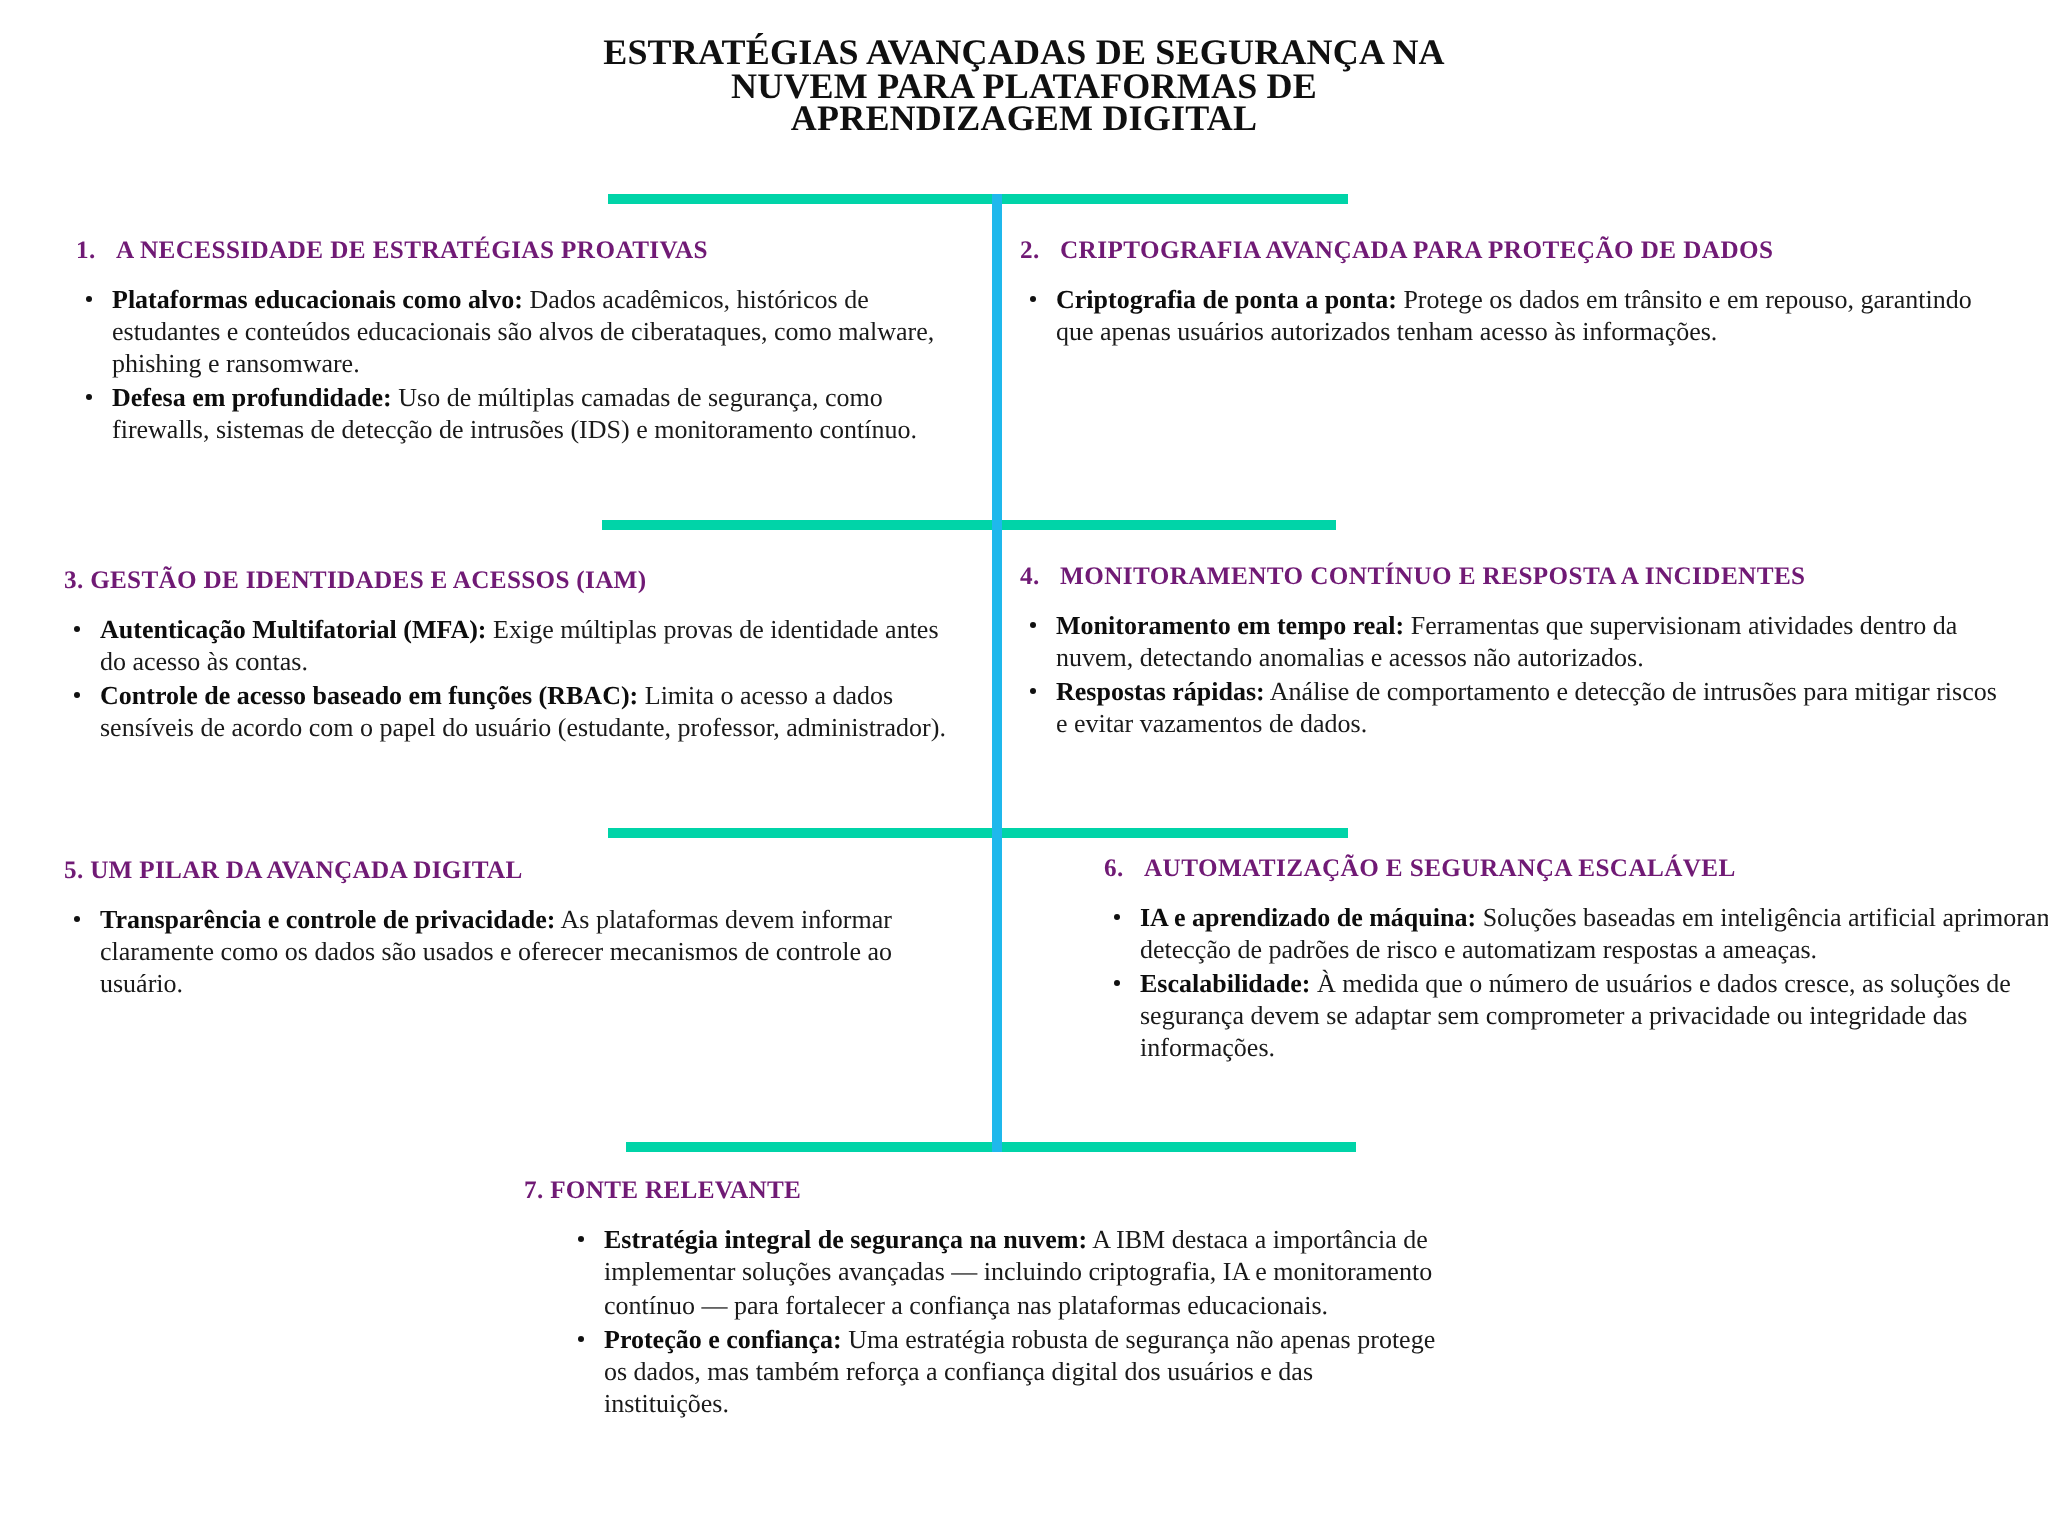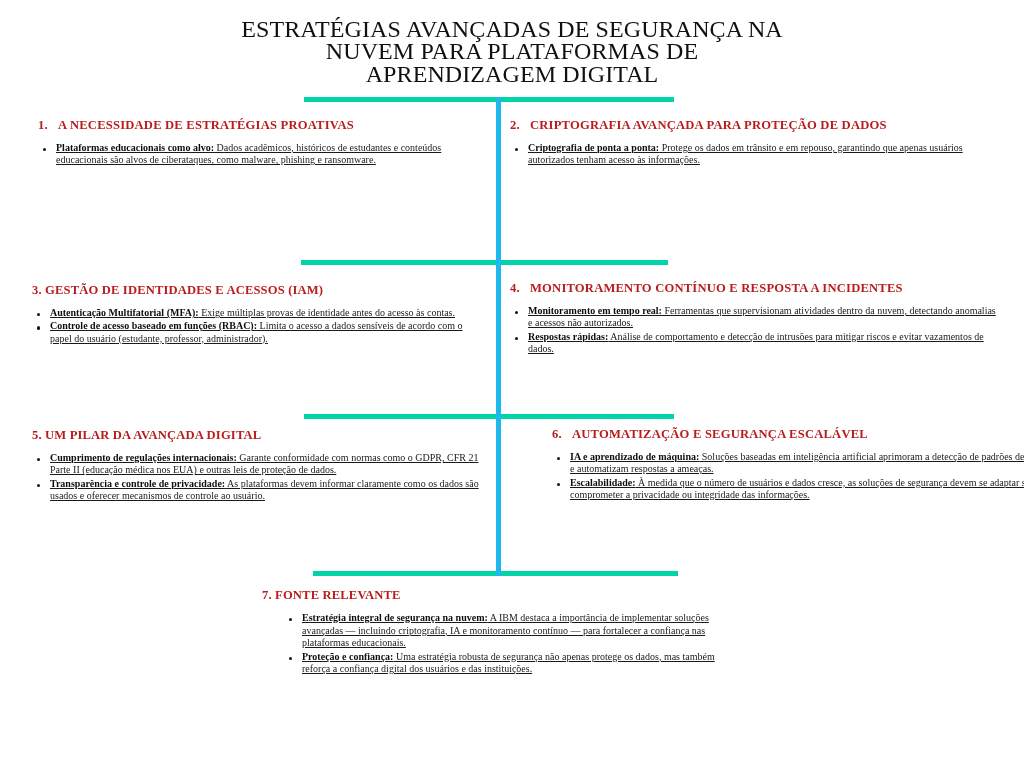--- a/index.html
+++ b/index.html
@@ -16,22 +16,22 @@
     color: #111111;
   }
 
   
   .title {
     position: absolute;
     left: 160px;
     top: 18px;
     width: 704px;
     text-align: center;
-    font-size: 24px;
-    font-weight: normal;
+    font-size: 18px;
+    font-weight: bold;
     line-height: 0.93;
     letter-spacing: 0.1px;
     color: #101010;
   }
   .title .tline { display: block; white-space: nowrap; }
 
   
   .hbar {
     position: absolute;
     background: #00D4A8;
@@ -52,41 +52,40 @@
   }
 
   
   .section {
     position: absolute;
     box-sizing: border-box;
   }
   .sec-head {
     font-size: 12.6px;
     font-weight: bold;
-    color: #b91c1c;
+    color: #701a75;
     letter-spacing: 0.15px;
     white-space: nowrap;
     margin: 0 0 9px 0;
   }
   .sec-head .num { display: inline-block; }
   .sec-head .num.tabbed { min-width: 20px; }
 
   ul.bullets {
     list-style: none;
     margin: 0;
     padding: 0;
   }
   ul.bullets > li {
     position: relative;
     padding-left: 18px;
-    font-size: 10px;
+    font-size: 13px;
     line-height: 1.235;
     margin-bottom: 1px;
     color: #1a1a1a;
-    text-decoration: underline;
   }
   ul.bullets > li::before {
     content: "";
     position: absolute;
     left: 5px;
     top: 6px;
     width: 3.2px;
     height: 3.2px;
     border-radius: 50%;
     background: #111111;
@@ -121,20 +120,21 @@
 <div class="hbar mid2"></div>
 <div class="hbar bottom"></div>
 <div class="vbar"></div>
 
 <div class="section" id="sec1">
   <div class="sec-head">
     <span class="num tabbed">1.</span><span>A NECESSIDADE DE ESTRATÉGIAS PROATIVAS</span>
   </div>
   <ul class="bullets">
     <li><span class="lead">Plataformas educacionais como alvo:</span><span> Dados acadêmicos, históricos de estudantes e conteúdos educacionais são alvos de ciberataques, como malware, phishing e ransomware.</span></li>
+    <li><span class="lead">Defesa em profundidade:</span><span> Uso de múltiplas camadas de segurança, como firewalls, sistemas de detecção de intrusões (IDS) e monitoramento contínuo.</span></li>
   </ul>
 </div>
 
 <div class="section" id="sec2">
   <div class="sec-head">
     <span class="num tabbed">2.</span><span>CRIPTOGRAFIA AVANÇADA PARA PROTEÇÃO DE DADOS</span>
   </div>
   <ul class="bullets">
     <li><span class="lead">Criptografia de ponta a ponta:</span><span> Protege os dados em trânsito e em repouso, garantindo que apenas usuários autorizados tenham acesso às informações.</span></li>
   </ul>
@@ -158,21 +158,20 @@
     <li><span class="lead">Monitoramento em tempo real:</span><span> Ferramentas que supervisionam atividades dentro da nuvem, detectando anomalias e acessos não autorizados.</span></li>
     <li><span class="lead">Respostas rápidas:</span><span> Análise de comportamento e detecção de intrusões para mitigar riscos e evitar vazamentos de dados.</span></li>
   </ul>
 </div>
 
 <div class="section" id="sec5">
   <div class="sec-head">
     <span class="num">5.</span>&nbsp;<span>UM PILAR DA AVANÇADA DIGITAL</span>
   </div>
   <ul class="bullets">
-    <li><span class="lead">Cumprimento de regulações internacionais:</span><span> Garante conformidade com normas como o GDPR, CFR 21 Parte II (educação médica nos EUA) e outras leis de proteção de dados.</span></li>
     <li><span class="lead">Transparência e controle de privacidade:</span><span> As plataformas devem informar claramente como os dados são usados e oferecer mecanismos de controle ao usuário.</span></li>
   </ul>
 </div>
 
 <div class="section" id="sec6">
   <div class="sec-head">
     <span class="num tabbed">6.</span><span>AUTOMATIZAÇÃO E SEGURANÇA ESCALÁVEL</span>
   </div>
   <ul class="bullets">
     <li><span class="lead">IA e aprendizado de máquina:</span><span> Soluções baseadas em inteligência artificial aprimoram a detecção de padrões de risco e automatizam respostas a ameaças.</span></li>

